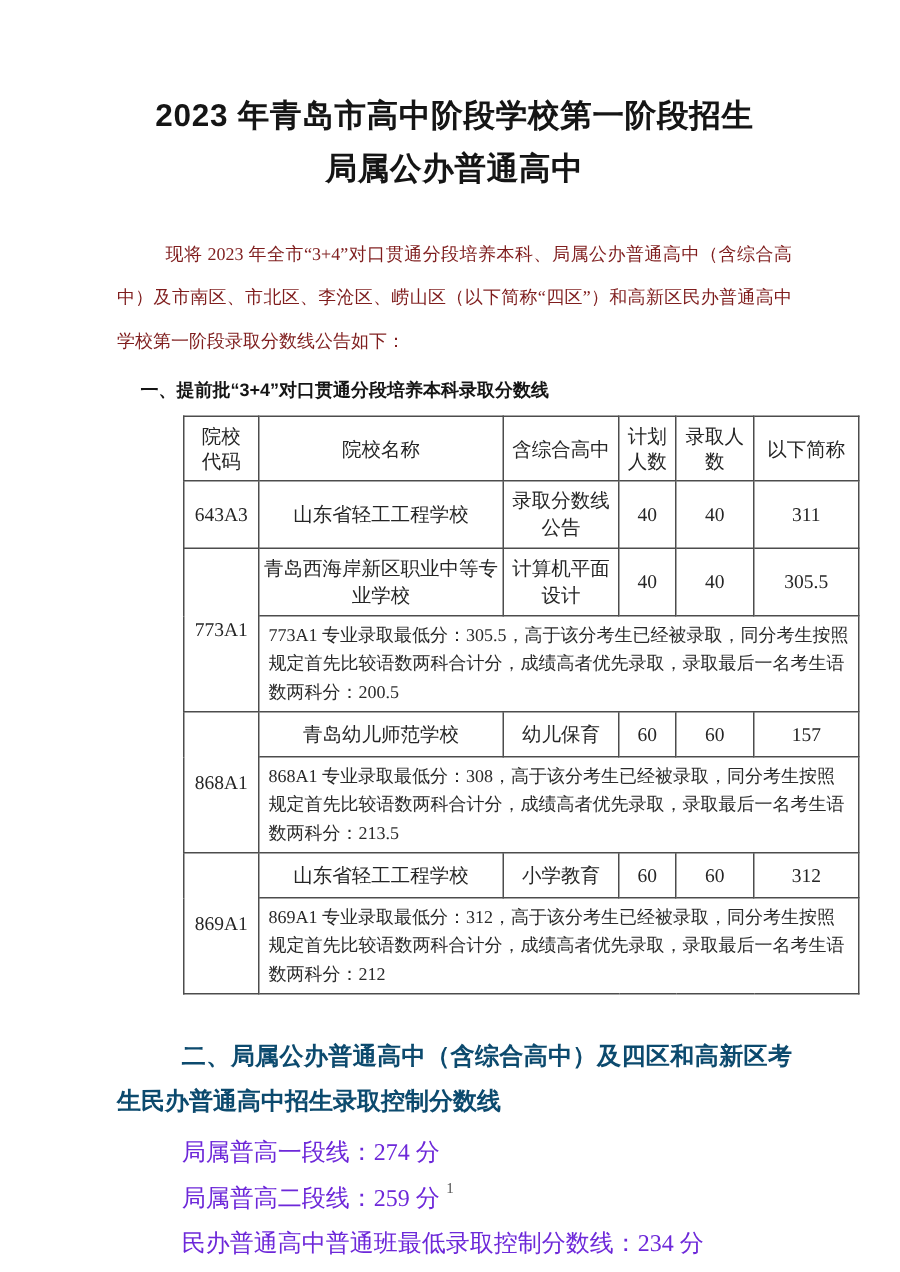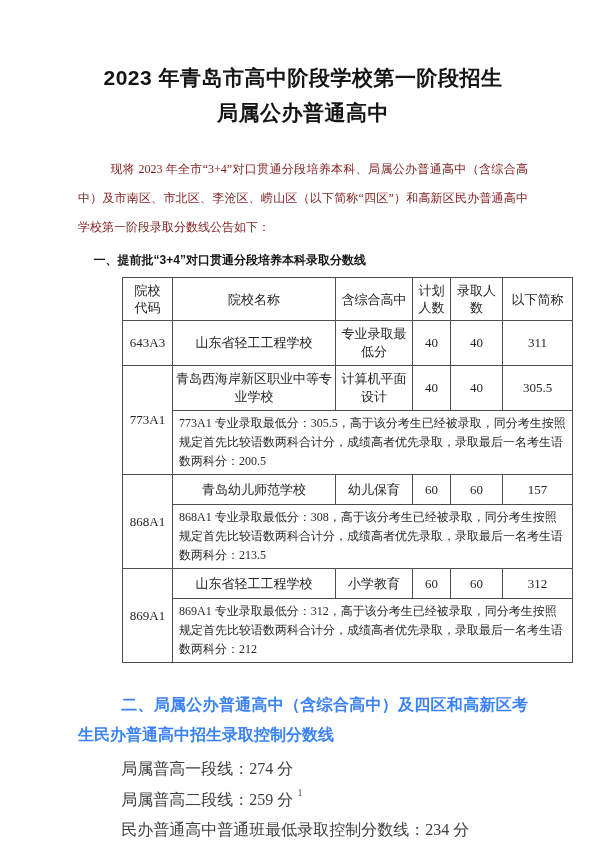--- a/index.html
+++ b/index.html
@@ -74,28 +74,28 @@
   .col-adm   { width: 52px; }
   .col-min   { width: 70px; }
   .sec2-heading {
     margin-top: 27px;
     font-family: "Liberation Sans", sans-serif;
     font-weight: bold;
     font-size: 16px;
     line-height: 30px;
     text-indent: 2.7em;
     text-align: justify;
-    color: #3b82f6;
+    color: #0c4a6e;
   }
   .score-lines { margin-top: 4px; }
   .score-line {
     font-size: 16px;
     line-height: 30.5px;
     text-indent: 2.7em;
-    color: #404040;
+    color: #6d28d9;
   }
   .page-number {
     position: absolute;
     bottom: 50px;
     left: 0;
     right: 0;
     text-align: center;
     font-size: 10px;
     color: #555;
     font-family: "Liberation Serif", serif;
@@ -136,21 +136,21 @@
         <span style="display:block">计划</span>
         <span style="display:block">人数</span>
       </th>
       <th>录取人数</th>
       <th>以下简称</th>
     </tr>
 
     <tr>
       <td class="data-cell">643A3</td>
       <td class="data-cell">山东省轻工工程学校</td>
-      <td class="data-cell">专业录取最低分</td>
+      <td class="data-cell">录取分数线公告</td>
       <td class="data-cell">40</td>
       <td class="data-cell">40</td>
       <td class="data-cell">311</td>
     </tr>
 
     <tr>
       <td rowspan="2">773A1</td>
       <td class="data-cell">青岛西海岸新区职业中等专业学校</td>
       <td class="data-cell">计算机平面设计</td>
       <td class="data-cell">40</td>

